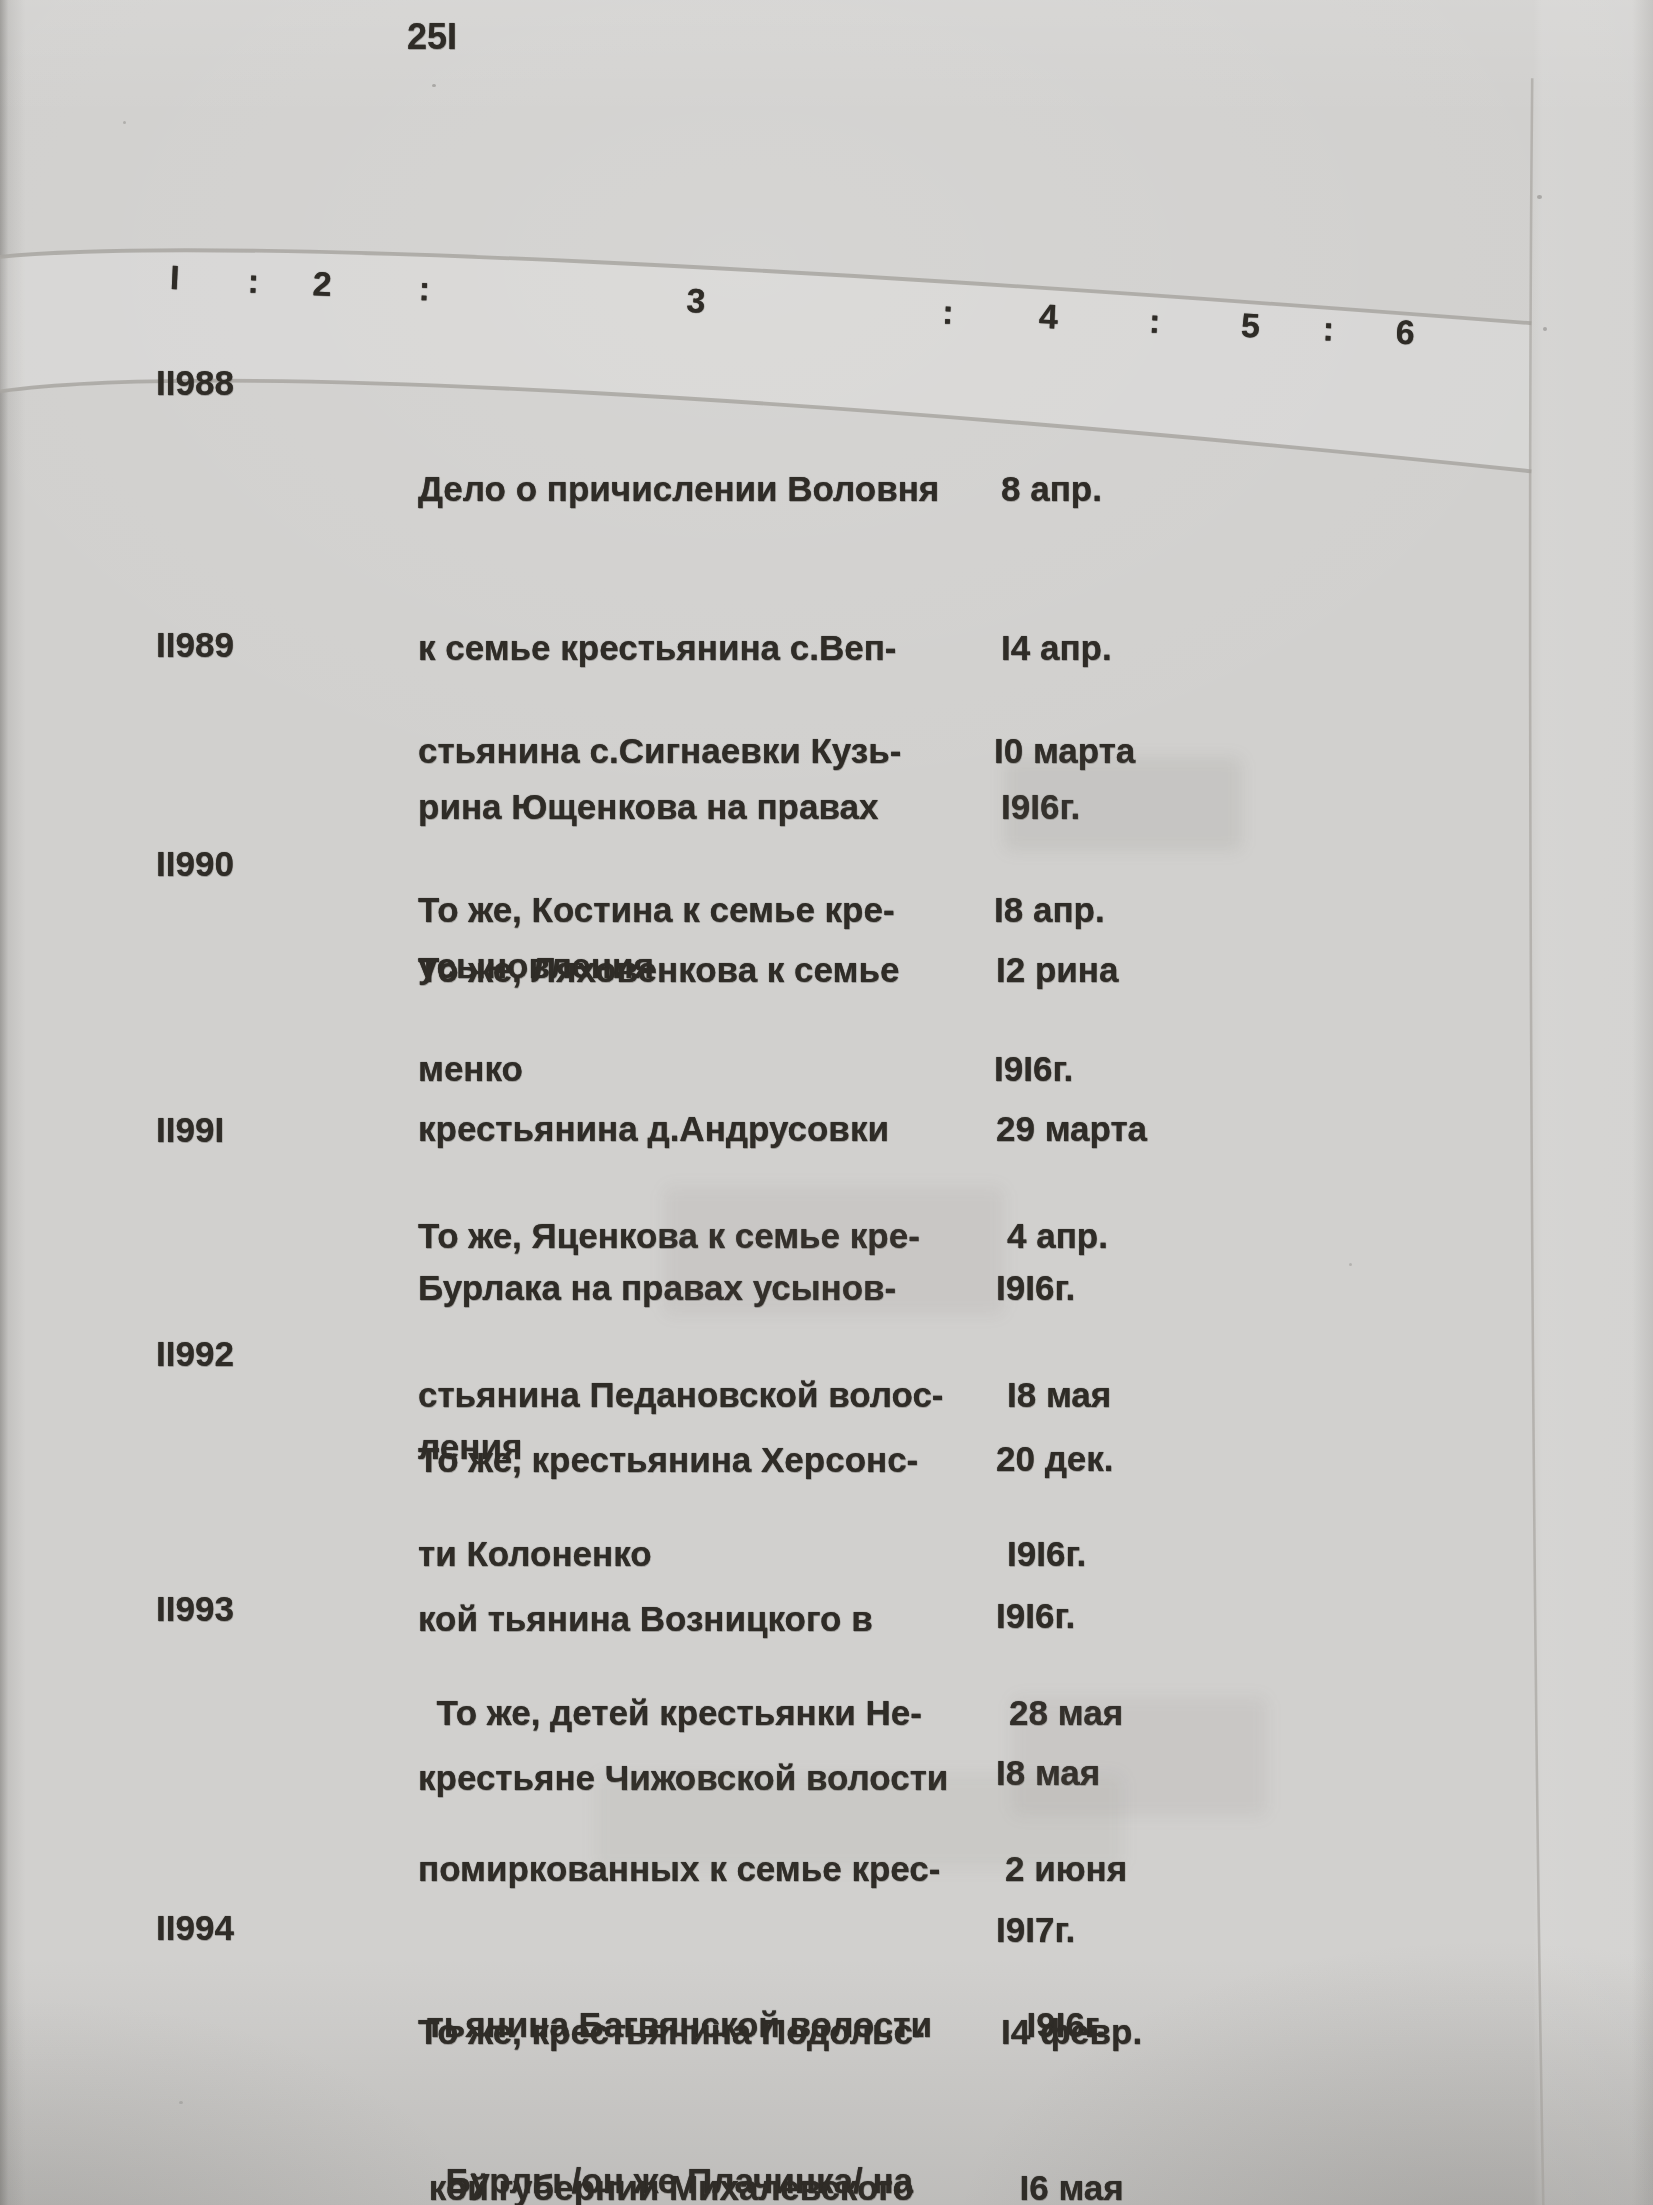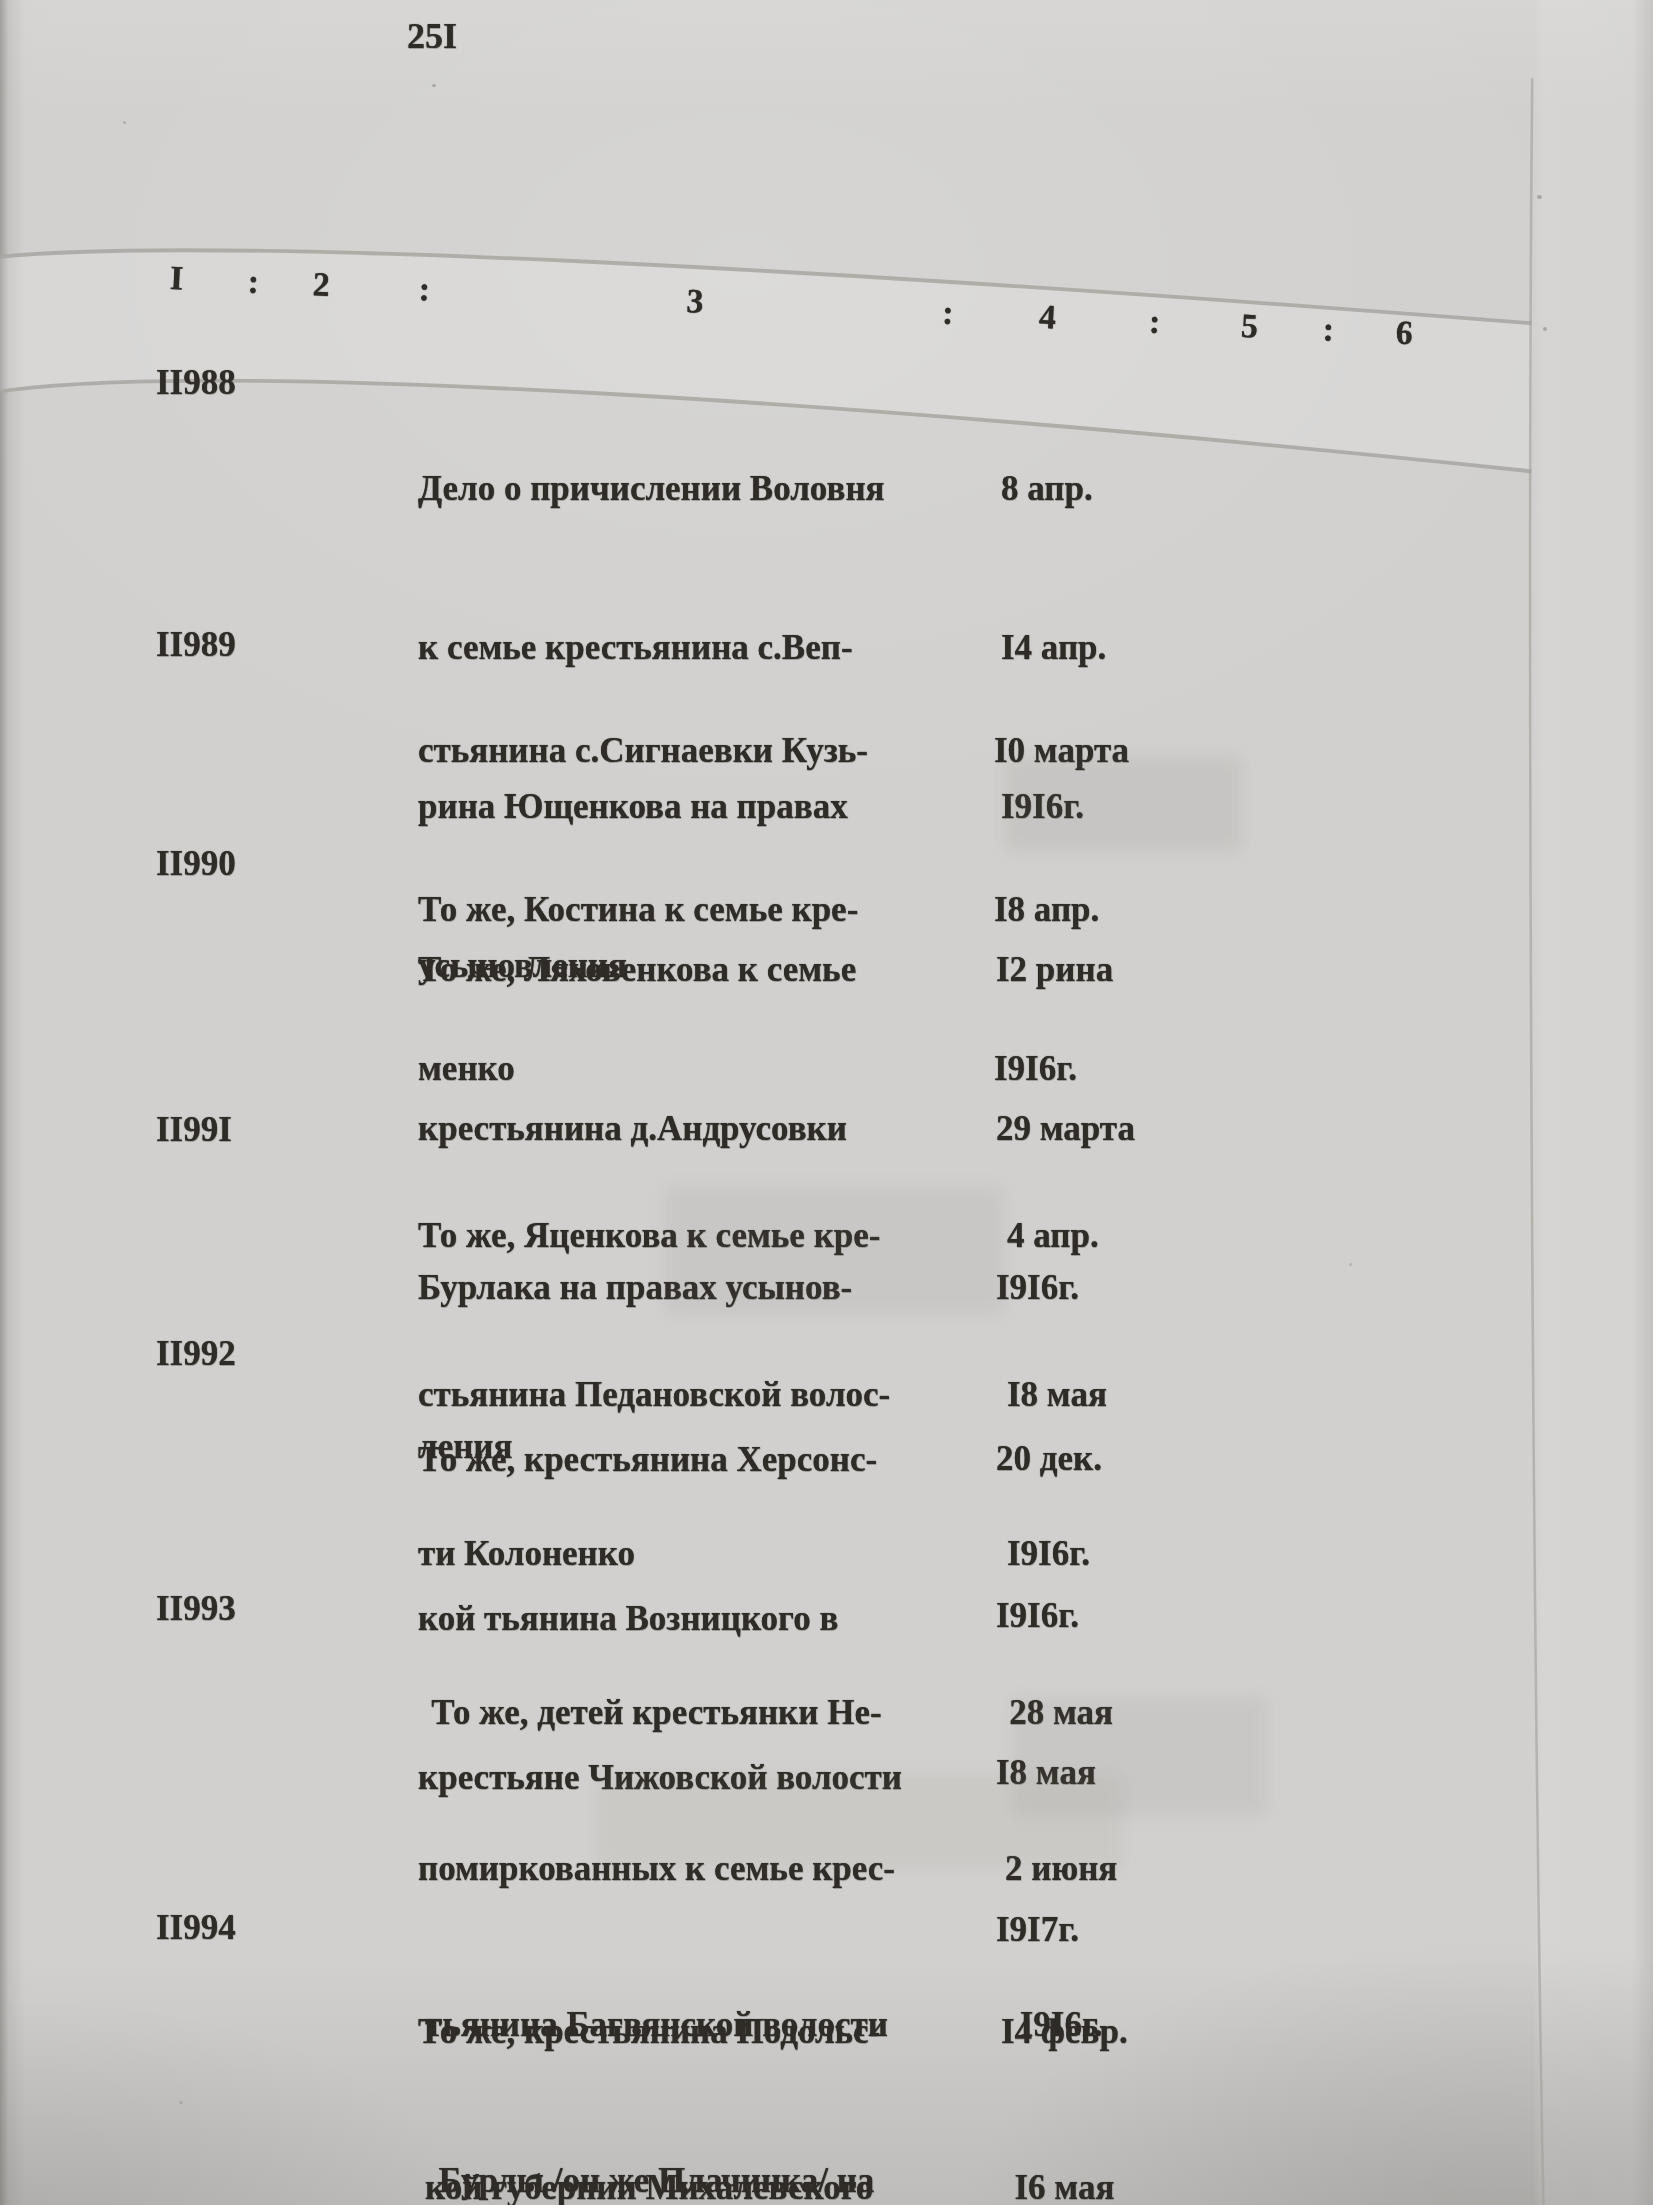--- a/index.html
+++ b/index.html
@@ -7,21 +7,21 @@
     position:relative;width:1654px;height:2205px;overflow:hidden;
     background:
       linear-gradient(90deg, rgba(96,94,90,.45) 0px, rgba(96,94,90,.12) 8.5px, rgba(96,94,90,0) 25.5px),
       linear-gradient(270deg, rgba(110,108,104,.18) 0px, rgba(110,108,104,0) 22px),
       linear-gradient(90deg, rgba(0,0,0,0) 1533px, rgba(255,255,255,.10) 1542px, rgba(255,255,255,.07) 100%),
       linear-gradient(180deg, rgba(255,255,255,.10) 0px, rgba(255,255,255,0) 119px, rgba(255,255,255,0) 1957px, rgba(90,88,84,.16) 2205px),
       radial-gradient(766px 442px at 90% 102%, rgba(88,86,82,.22), rgba(88,86,82,0) 70%),
       radial-gradient(647px 357px at 2% 102%, rgba(88,86,82,.16), rgba(88,86,82,0) 70%),
       radial-gradient(1191px 766px at 45% 12%, rgba(255,255,255,.10), rgba(255,255,255,0) 75%),
       #d1d0ce;
-    font-family:Liberation Serif, serif;
+    font-family:Liberation Sans, sans-serif;
     color:#2f2c27;
   }
   .ink{
     font-size:35px;font-weight:700;line-height:53px;white-space:pre;
     text-shadow:0 0 1px rgba(47,44,39,.8), 0.5px 0.5px 0 rgba(47,44,39,.25);
   }
   .page-number{position:absolute;left:407px;top:10.2px;font-size:36px;}
   
   .hdr-svg{position:absolute;left:0;top:0;width:1654px;height:2205px;pointer-events:none;}
   .colhead{position:absolute;left:0;top:251px;width:1540px;height:51px;

